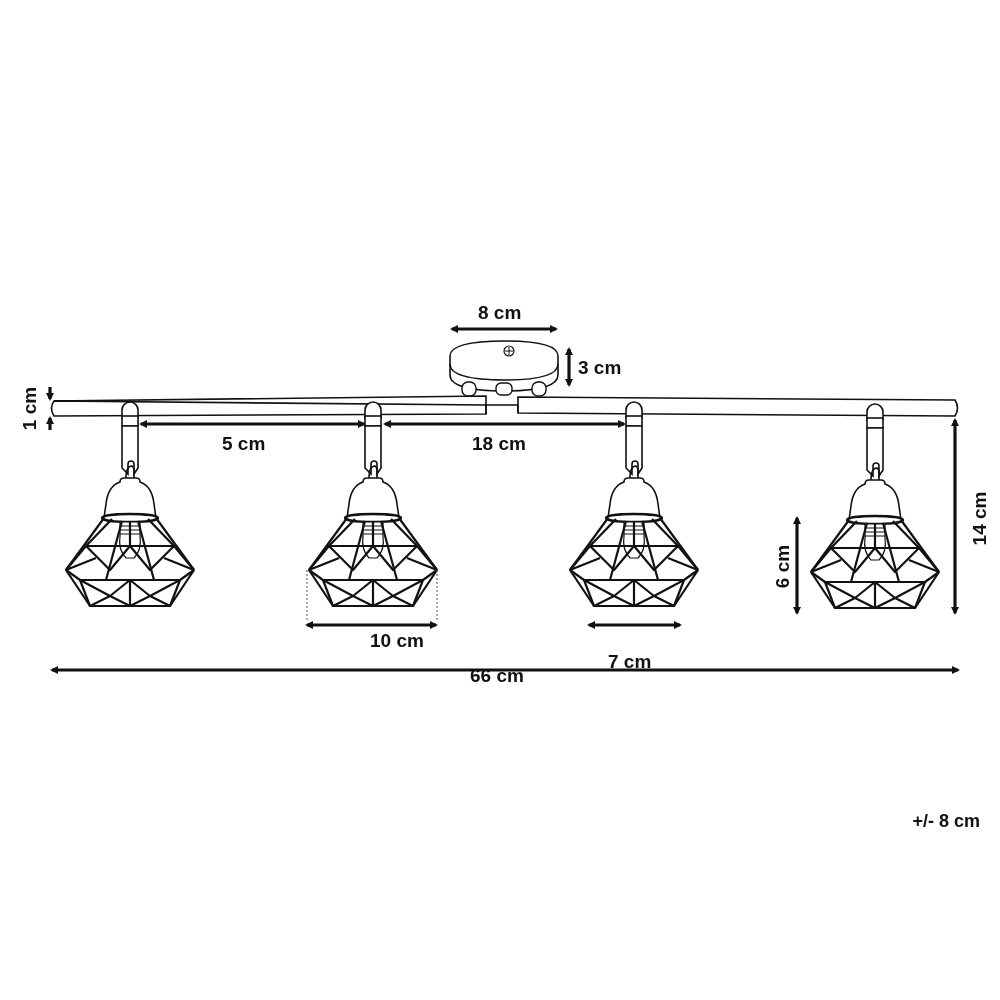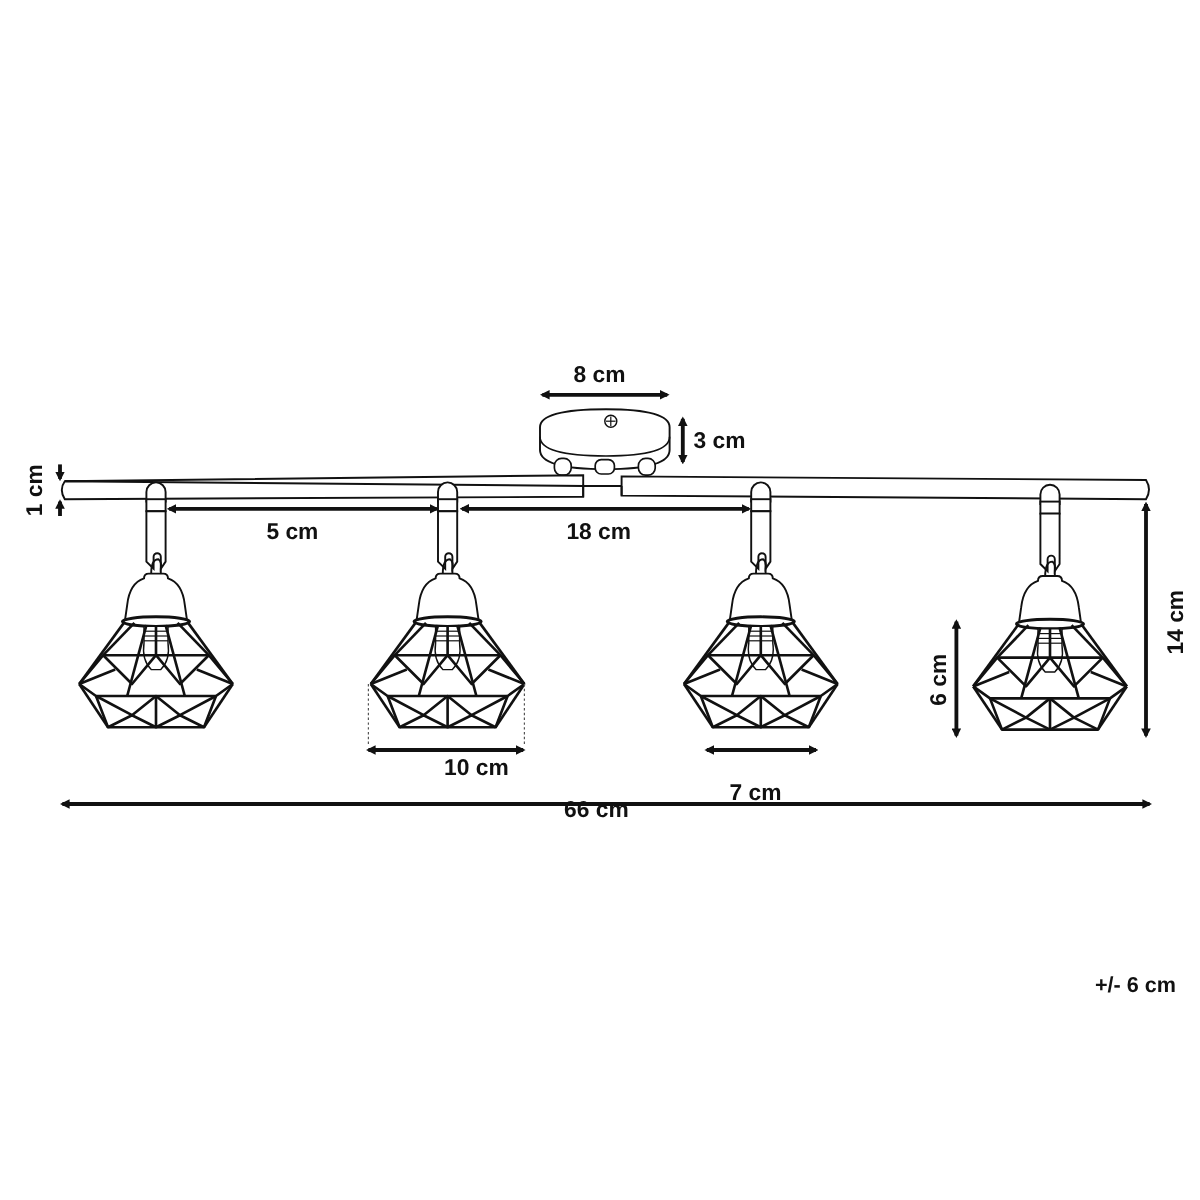--- a/index.html
+++ b/index.html
@@ -122,14 +122,14 @@
   <span class="label" style="left:478px; top:303px;">8 cm</span>
   <span class="label" style="left:578px; top:358px;">3 cm</span>
   <span class="label vert" style="left:8px; top:399px;">1 cm</span>
   <span class="label" style="left:222px; top:434px;">5 cm</span>
   <span class="label" style="left:472px; top:434px;">18 cm</span>
   <span class="label" style="left:338px; top:631px;margin-left:32px;">10 cm</span>
   <span class="label" style="left:608px; top:652px;">7 cm</span>
   <span class="label vert" style="left:761px; top:557px;">6 cm</span>
   <span class="label vert" style="left:953px; top:509px;">14 cm</span>
   <span class="label" style="left:470px; top:666px;">66 cm</span>
-  <span class="tolerance">+/- 6 cm</span>
+  <span class="tolerance">+/- 8 cm</span>
 </div>
 
 </body></html>

